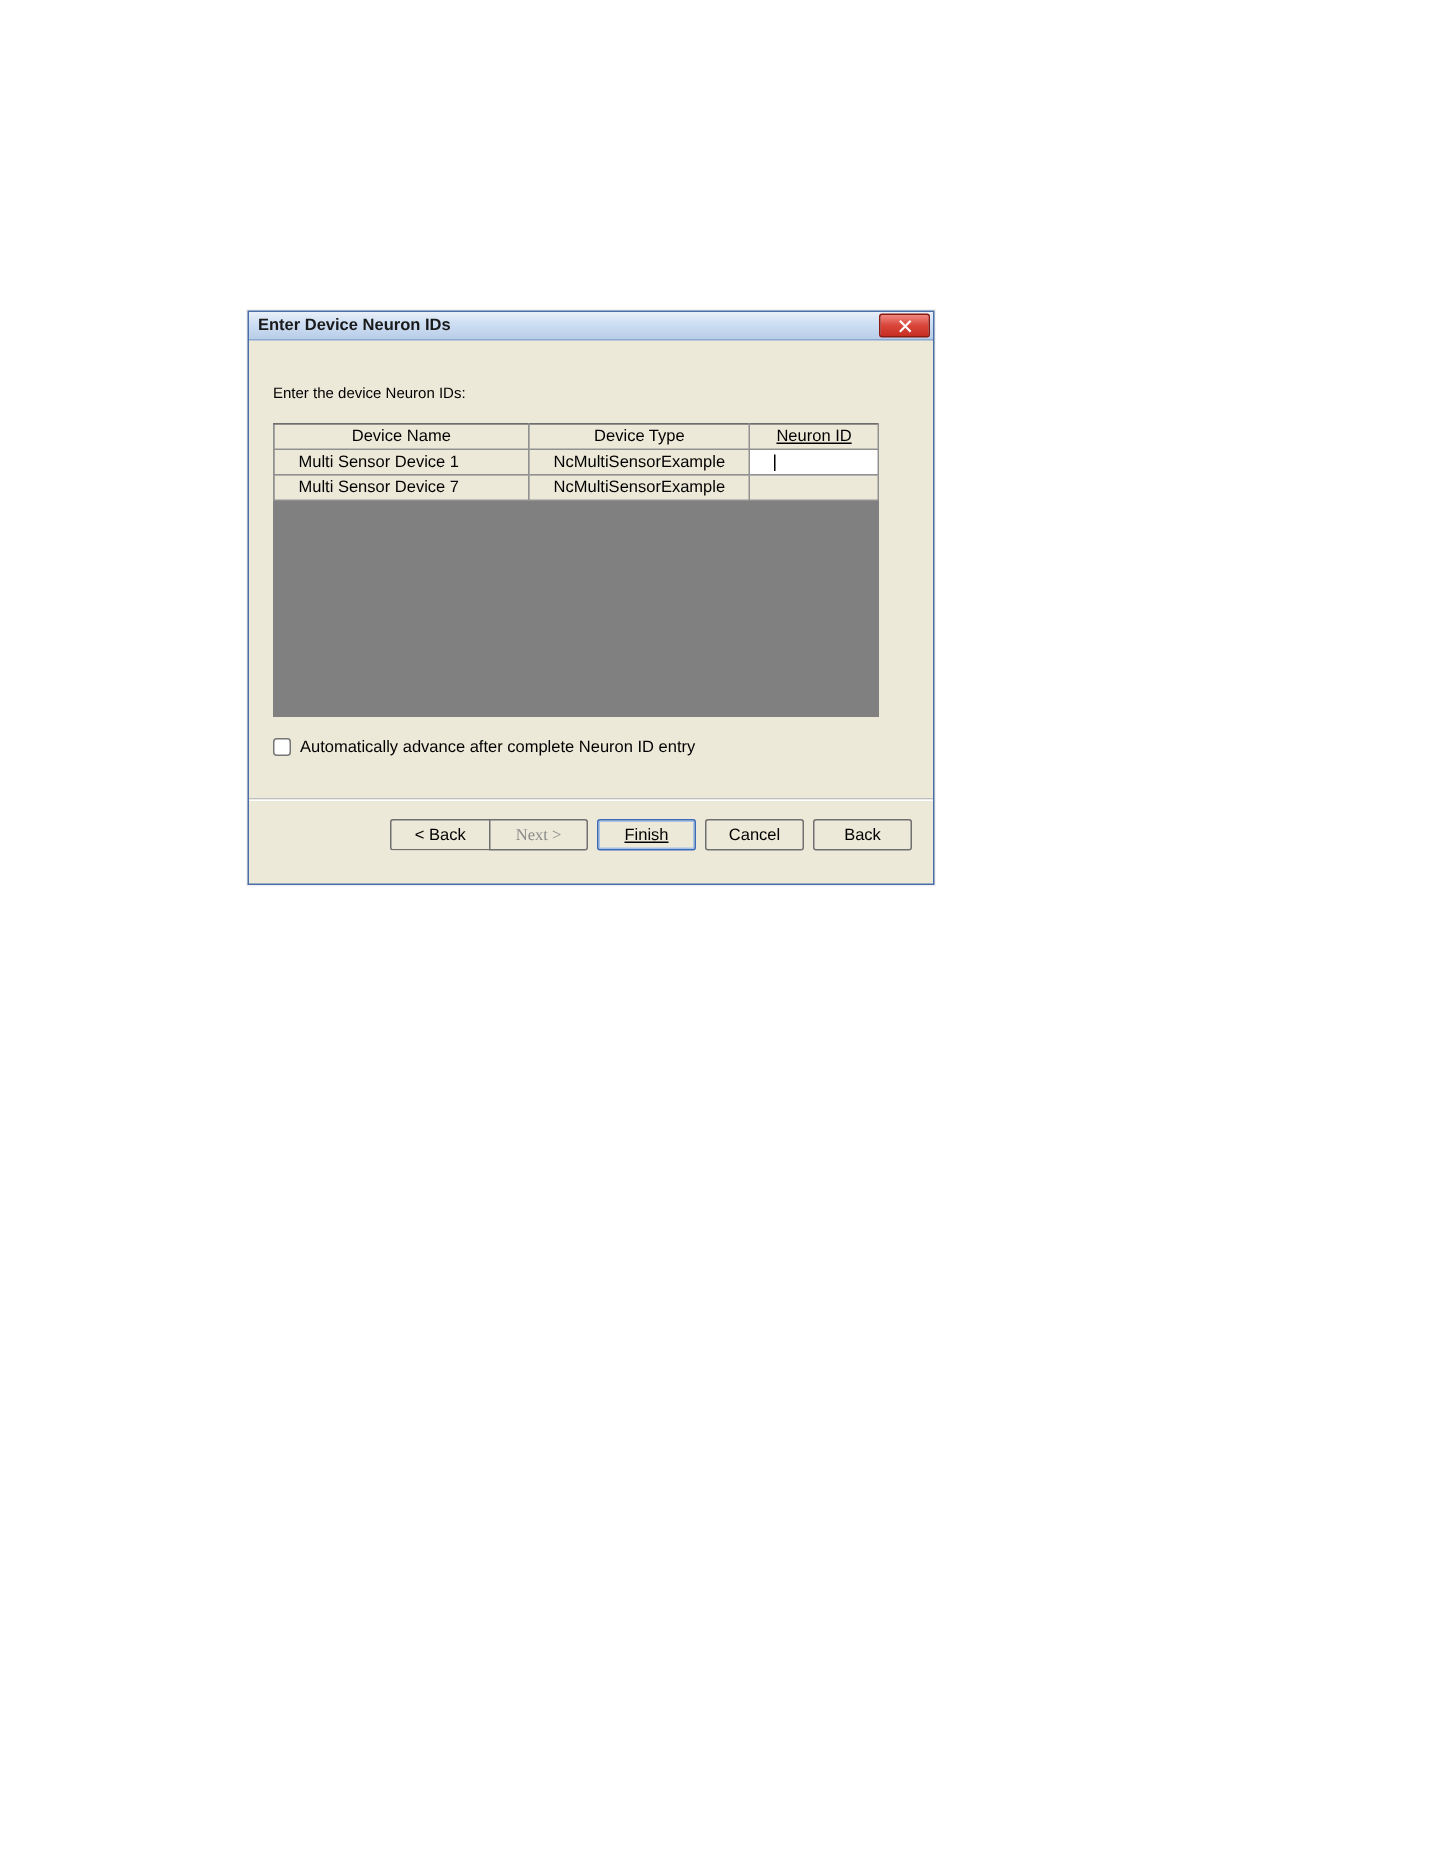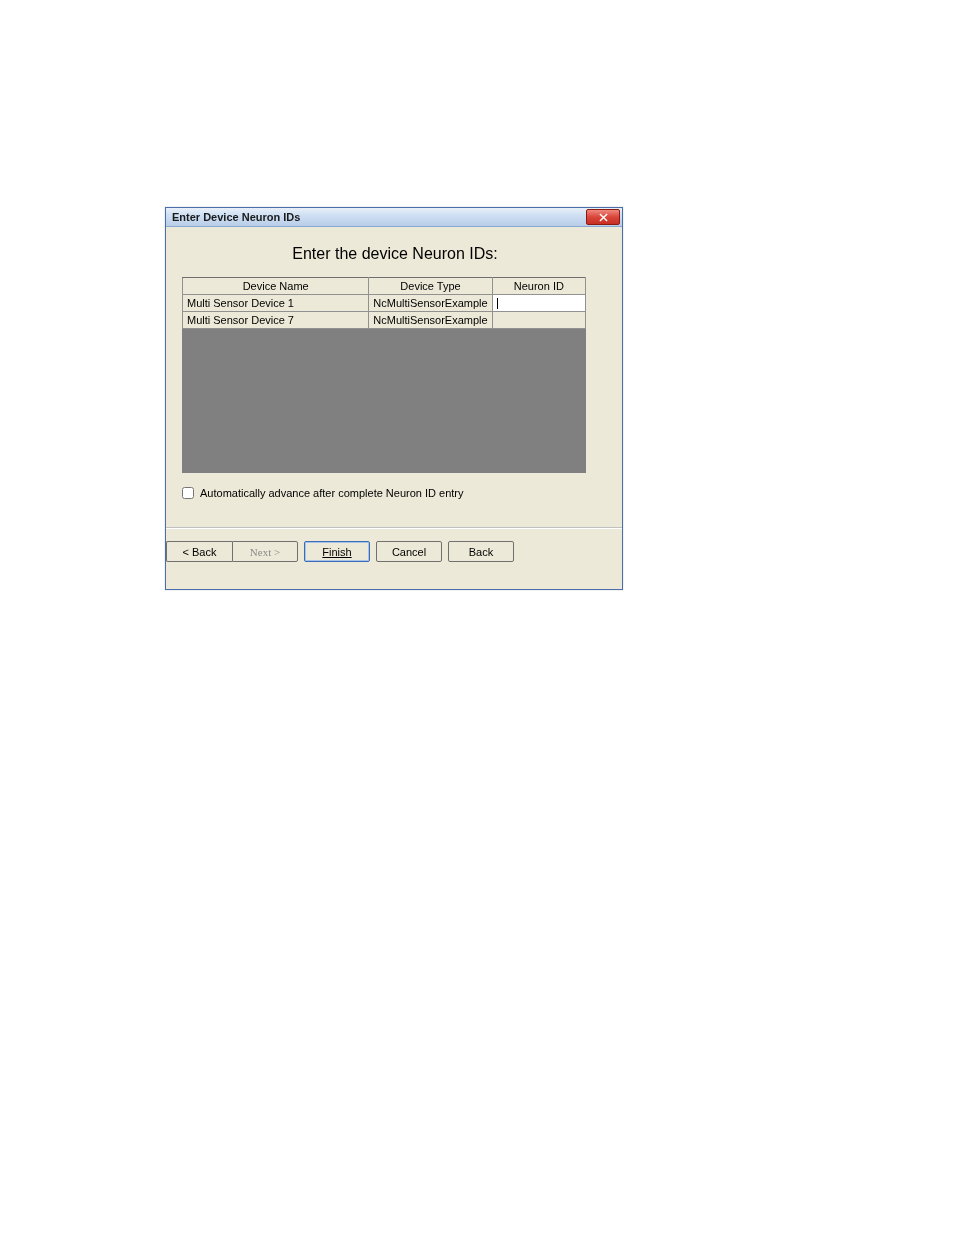--- a/index.html
+++ b/index.html
@@ -49,24 +49,23 @@
     cursor: pointer;
   }
   .close-btn svg {
     width: 9px;
     height: 9px;
   }
   .content-area {
     padding: 10px 14px 0 14px;
   }
   .instruction {
-    font-size: 16px;
+    font-size: 10px;
     color: #000;
-    margin: 8px 0 14px 2px;
-    text-align: center;
+    margin: 20px 0 14px 2px;
   }
   .table-wrap {
     width: 404px;
     height: 196px;
     background: #808080;
     margin: 0 auto 0 2px;
     border: 0;
     position: relative;
   }
   table.grid {
@@ -80,29 +79,29 @@
     border: 1px solid #919191;
     border-top: 1px solid #6e6e6e;
     padding: 1px 4px;
     text-align: center;
     font-weight: normal;
     height: 14px;
   }
   table.grid td {
     background: #ece9d8;
     border: 1px solid #919191;
-    padding: 1px 4px;
+    padding: 1px 16px;
     height: 14px;
   }
   table.grid td.neuron-cell {
     background: #ffffff;
   }
   .col-name   { width: 200px; }
   .col-type   { width: 108px; margin-left: 16px; }
-  .col-neuron { width: 92px; }
+  .col-neuron { width: 92px; text-decoration: underline; }
   .cursor-box {
     display: inline-block;
     border-left: 1px solid #000;
     height: 11px;
     vertical-align: middle;
   }
   .checkbox-row {
     margin: 14px 0 16px 2px;
     display: flex;
     align-items: center;
@@ -116,20 +115,21 @@
     margin: 0;
   }
   .separator {
     border: none;
     border-top: 1px solid #c0c0c0;
     border-bottom: 1px solid #fff;
     margin: 28px 0 0 0;
   }
   .button-row {
     display: flex;
+    justify-content: flex-end;
     gap: 6px;
     padding: 12px 14px 0 0;
   }
   .wiz-btn {
     width: 66px;
     height: 21px;
     background: #ece9d8;
     border: 1px solid #707070;
     border-radius: 2px;
     font-family: inherit;

